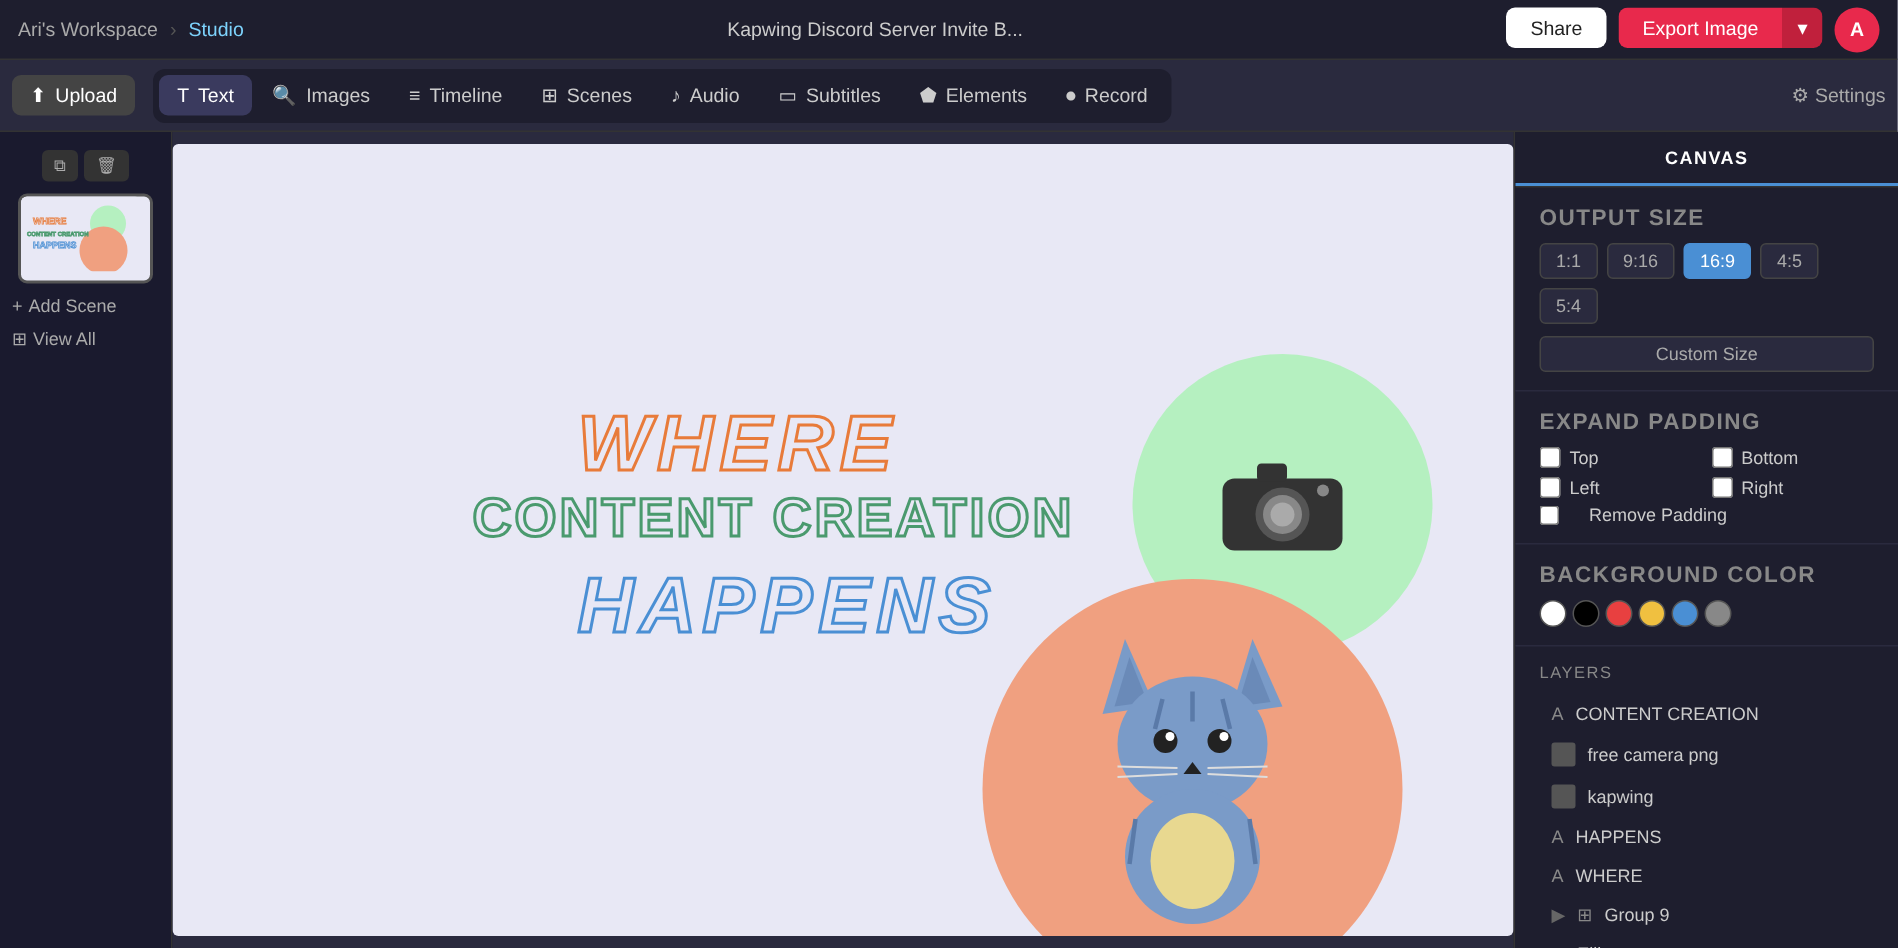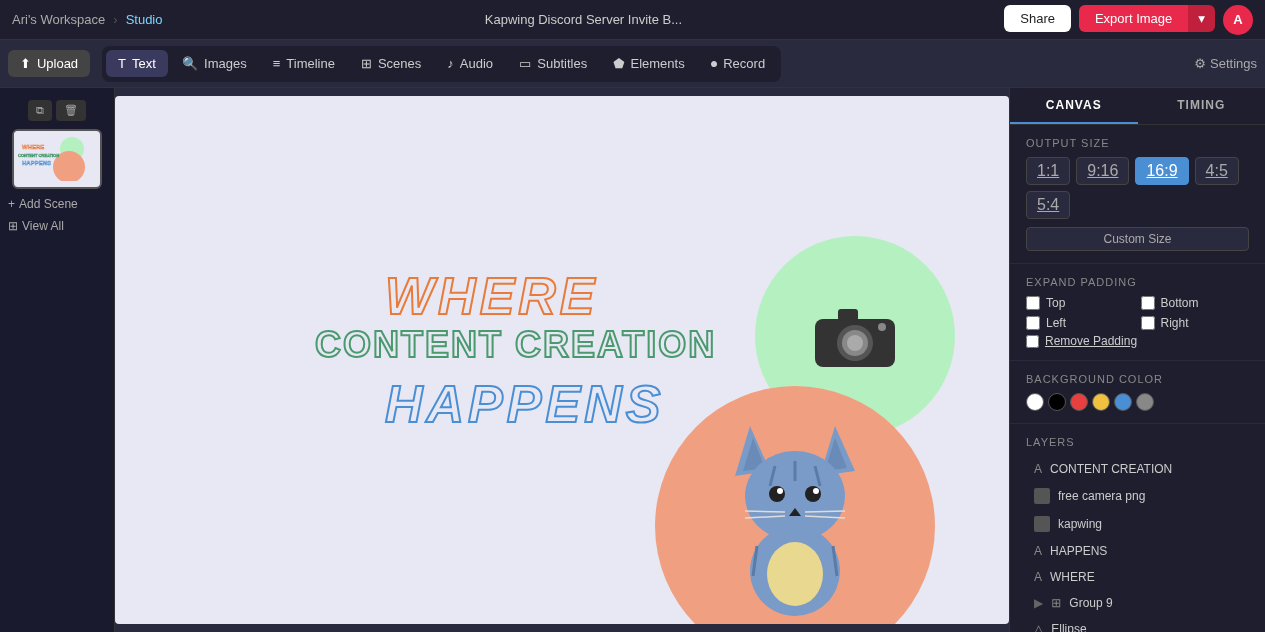--- a/index.html
+++ b/index.html
@@ -128,39 +128,39 @@
       display: flex; flex-direction: column; flex-shrink: 0; overflow-y: auto;
     }
     .right-panel-tabs { display: flex; border-bottom: 1px solid #333; }
     .right-panel-tab {
       flex: 1; text-align: center; padding: 10px; font-size: 12px; font-weight: 600;
       color: #aaa; cursor: pointer; text-transform: uppercase; letter-spacing: 1px;
     }
     .right-panel-tab.active { color: #fff; border-bottom: 2px solid #4a8fd4; }
 
     .panel-section { padding: 12px 16px; border-bottom: 1px solid #2a2a3e; }
-    .panel-label { font-size: 11px; color: #888; text-transform: uppercase; letter-spacing: 1px; margin-bottom: 8px; font-weight: 400; }
+    .panel-label { font-size: 15px; color: #888; text-transform: uppercase; letter-spacing: 1px; margin-bottom: 8px; font-weight: 700; }
 
     
     .size-buttons { display: flex; gap: 6px; flex-wrap: wrap; margin-bottom: 8px; }
     .size-btn {
       background: #2a2a3e; color: #aaa; border: 1px solid #444; padding: 4px 10px;
-      border-radius: 4px; font-size: 16px; cursor: pointer; text-decoration: underline;
+      border-radius: 4px; font-size: 12px; cursor: pointer;
     }
     .size-btn.active { background: #4a8fd4; color: #fff; border-color: #4a8fd4; }
     .custom-size-btn {
       background: #2a2a3e; color: #aaa; border: 1px solid #444; padding: 4px 12px;
       border-radius: 4px; font-size: 12px; cursor: pointer; width: 100%;
     }
 
     
     .expand-grid { display: grid; grid-template-columns: 1fr 1fr; gap: 6px; }
     .checkbox-item { display: flex; align-items: center; gap: 6px; font-size: 12px; color: #ccc; cursor: pointer; }
     .checkbox-item input[type=checkbox] { width: 14px; height: 14px; cursor: pointer; }
-    .remove-padding-item { display: flex; align-items: center; gap: 6px; font-size: 12px; color: #ccc; cursor: pointer; margin-top: 4px; text-decoration: underline; }
+    .remove-padding-item { display: flex; align-items: center; gap: 20px; font-size: 12px; color: #ccc; cursor: pointer; margin-top: 4px; }
 
     
     .bg-color-row { display: flex; align-items: center; gap: 8px; margin-bottom: 8px; }
     .color-swatch { width: 20px; height: 20px; border-radius: 50%; border: 1px solid #555; cursor: pointer; }
     .color-hex { font-size: 12px; color: #ccc; flex: 1; }
     .edit-icon { color: #aaa; cursor: pointer; font-size: 12px; }
     .color-presets { display: flex; gap: 4px; }
     .color-preset { width: 18px; height: 18px; border-radius: 50%; cursor: pointer; border: 1px solid #555; }
 
     
@@ -324,21 +324,20 @@
           <line x1="118" y1="130" x2="122" y2="160" stroke="#5a7aa8" stroke-width="3"></line>
         </svg>
       </div>
     </div>
   </div>
 
   <div class="right-panel">
 
     <div class="right-panel-tabs">
       <div class="right-panel-tab active">CANVAS</div>
-      <div class="right-panel-tab">TIMING</div>
     </div>
 
     <div class="panel-section">
       <div class="panel-label">OUTPUT SIZE</div>
       <div class="size-buttons">
         <button class="size-btn">1:1</button>
         <button class="size-btn">9:16</button>
         <button class="size-btn active">16:9</button>
         <button class="size-btn">4:5</button>
         <button class="size-btn">5:4</button>

